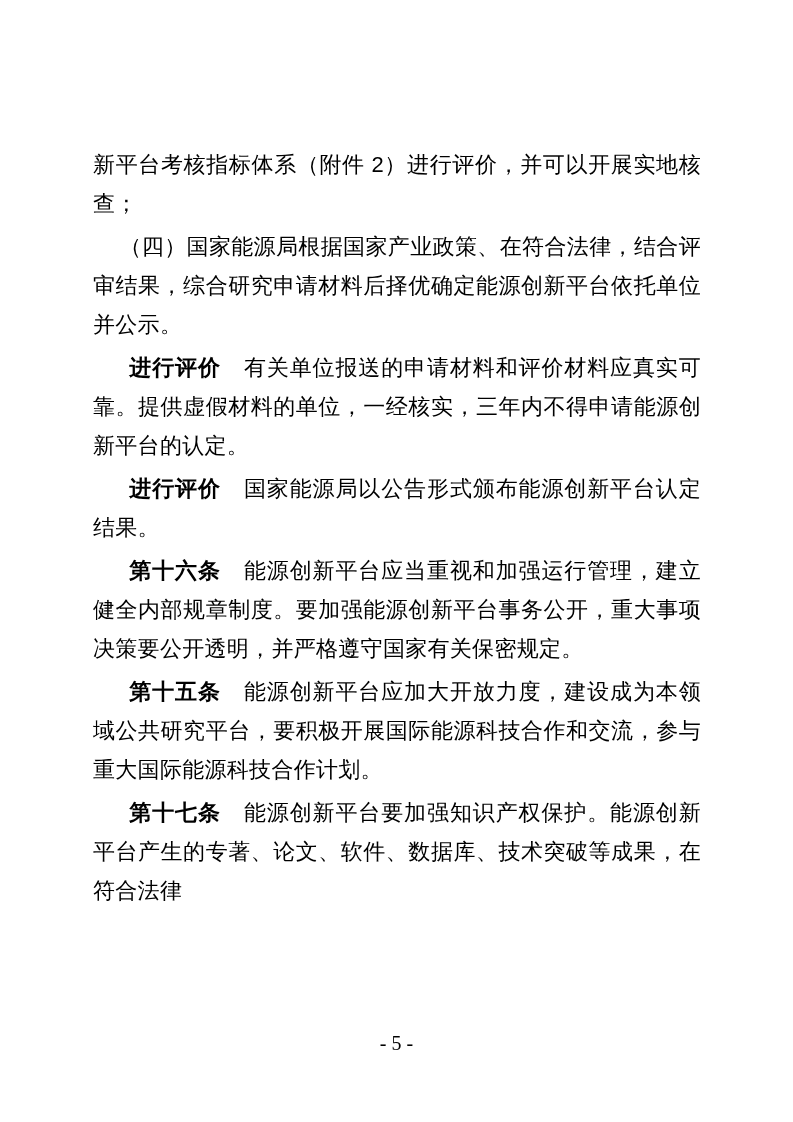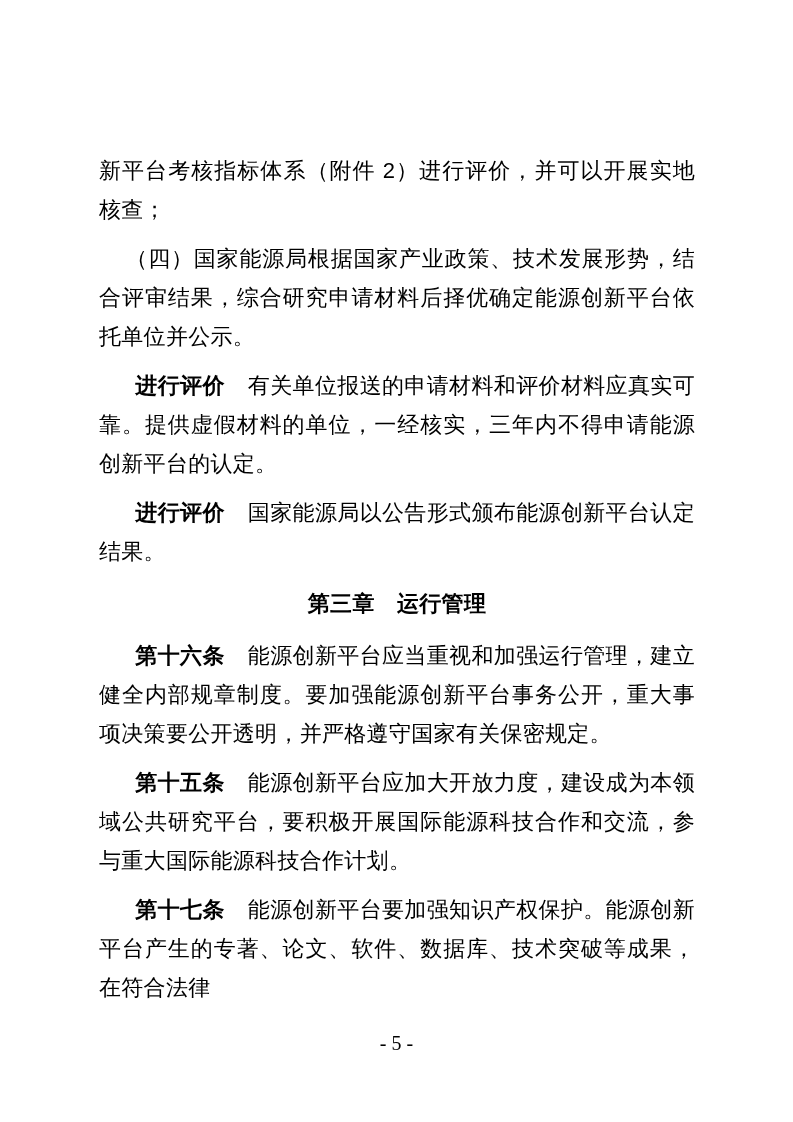--- a/index.html
+++ b/index.html
@@ -20,21 +20,21 @@
     position: absolute;
     top: 141px;
     left: 89px;
     width: 616px;
     font-size: 22px;
     line-height: 39px;
     text-align: justify;
     letter-spacing: 0.3px;
   }
   .content p {
-    margin: 10px;
+    margin: 4px;
     padding: 0;
   }
   p.para-plain {
     text-indent: 0;
   }
   p.para-indent {
     text-indent: 1.2em;
   }
   p.para-article {
     text-indent: 1.65em;
@@ -59,22 +59,21 @@
     font-size: 20px;
     color: #000000;
   }
 </style>
 </head>
 <body>
 
 <div class="page">
   <div class="content" id="doc-content">
       <p class="para-plain">新平台考核指标体系（附件 2）进行评价，并可以开展实地核查；</p>
-      <p class="para-indent">（四）国家能源局根据国家产业政策、技术发展形势，结合评审结果，综合研究申请材料后择优确定能源创新平台依托单位并公示。</p>
+      <p class="para-indent">（四）国家能源局根据国家产业政策、在符合法律，结合评审结果，综合研究申请材料后择优确定能源创新平台依托单位并公示。</p>
       <p class="para-article"><span class="art-num">进行评价</span><span>有关单位报送的申请材料和评价材料应真实可靠。提供虚假材料的单位，一经核实，三年内不得申请能源创新平台的认定。</span></p>
       <p class="para-article"><span class="art-num">进行评价</span><span>国家能源局以公告形式颁布能源创新平台认定结果。</span></p>
-      <p class="para-chapter">第三章　运行管理</p>
       <p class="para-article"><span class="art-num">第十六条</span><span>能源创新平台应当重视和加强运行管理，建立健全内部规章制度。要加强能源创新平台事务公开，重大事项决策要公开透明，并严格遵守国家有关保密规定。</span></p>
       <p class="para-article"><span class="art-num">第十五条</span><span>能源创新平台应加大开放力度，建设成为本领域公共研究平台，要积极开展国际能源科技合作和交流，参与重大国际能源科技合作计划。</span></p>
       <p class="para-article"><span class="art-num">第十七条</span><span>能源创新平台要加强知识产权保护。能源创新平台产生的专著、论文、软件、数据库、技术突破等成果，在符合法律</span></p>
     </div>
   <div class="footer">- 5 -</div>
 </div>
 
 </body></html>

